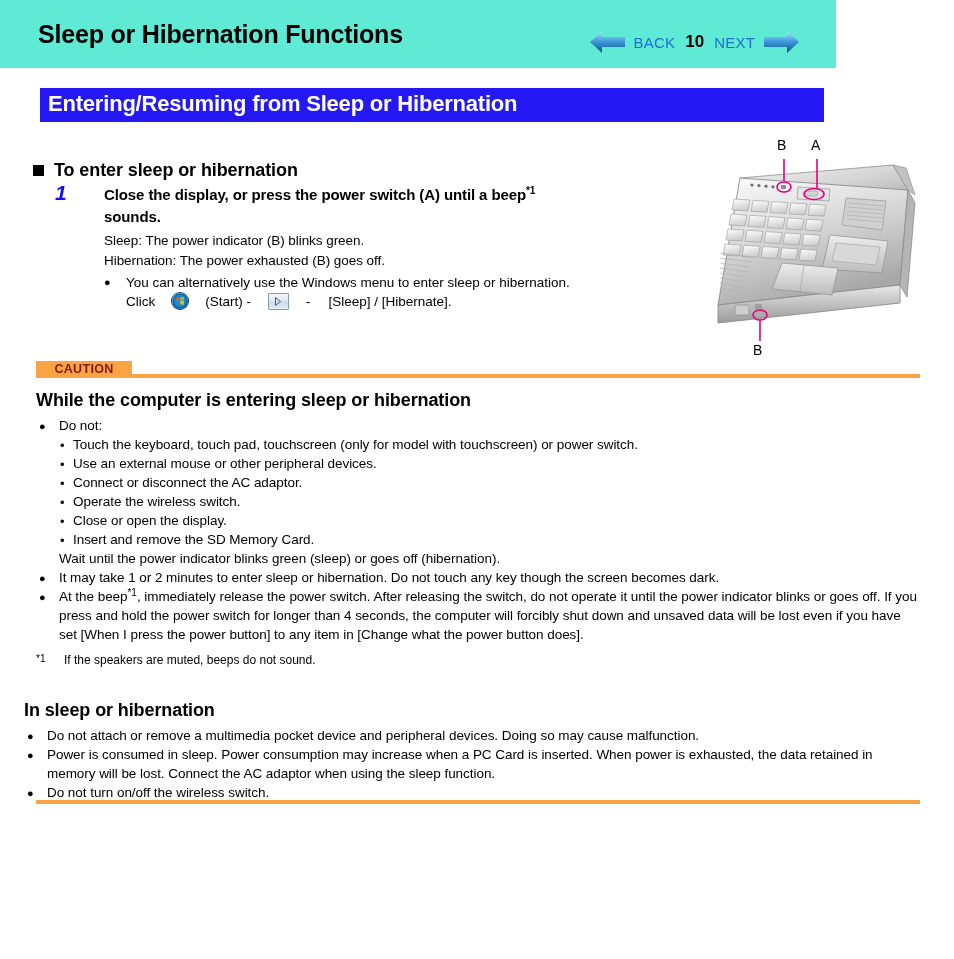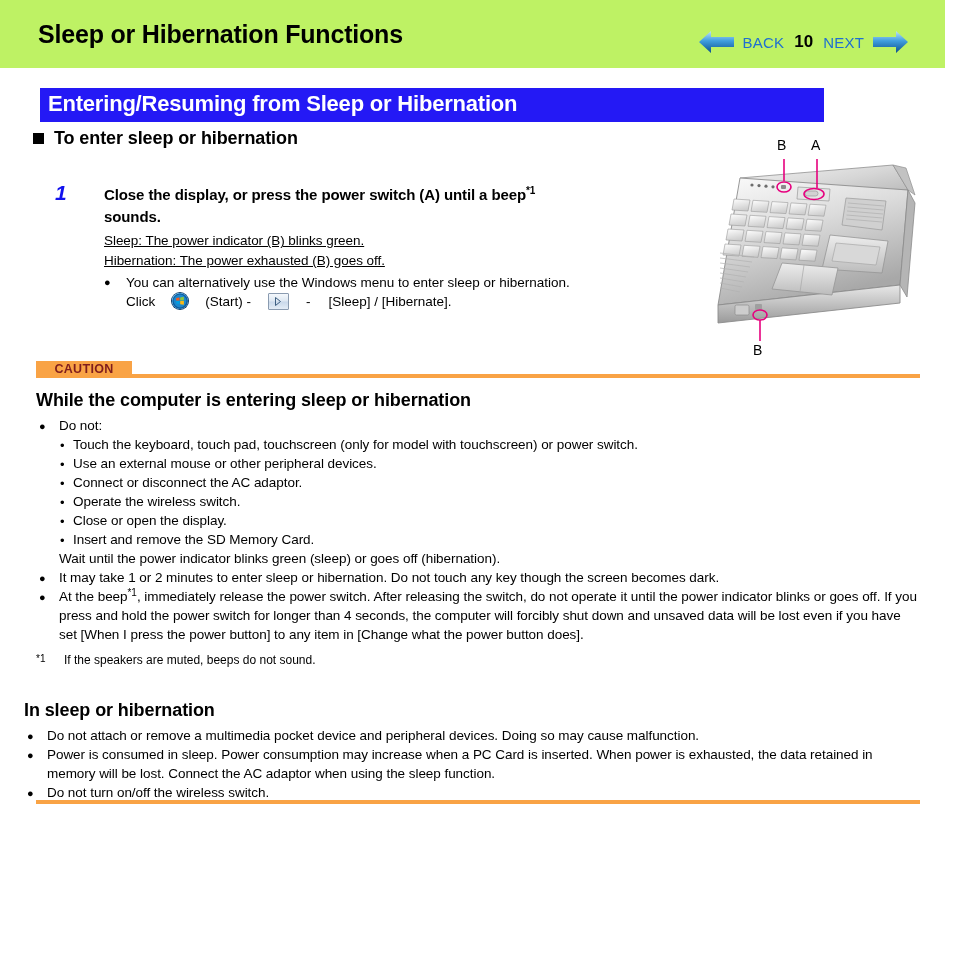--- a/index.html
+++ b/index.html
@@ -14,24 +14,23 @@
     color: #000000;
     overflow: hidden;
     position: relative;
   }
 
   
   .header-band {
     position: absolute;
     left: 0;
     top: 0;
-    width: 924px;
+    width: 836px;
     height: 68px;
-    background: #bef264;
-    padding-left: 21px;
+    background: #5eead4;
   }
   .header-title {
     position: absolute;
     left: 38px;
     top: 20px;
     font-size: 25px;
     font-weight: bold;
     letter-spacing: -0.2px;
     color: #000000;
     white-space: nowrap;
@@ -80,21 +79,21 @@
     font-weight: bold;
     color: #ffffff;
     letter-spacing: -0.2px;
     white-space: nowrap;
   }
 
   
   .subhead {
     position: absolute;
     left: 33px;
-    top: 128px;
+    top: 160px;
     display: flex;
     align-items: center;
     gap: 10px;
   }
   .sq-marker {
     width: 11px;
     height: 11px;
     background: #000000;
     display: inline-block;
   }
@@ -128,21 +127,20 @@
   }
   .sup {
     font-size: 10px;
     vertical-align: super;
     line-height: 0;
   }
   .step-line {
     font-size: 13.5px;
     line-height: 1.42;
     letter-spacing: -0.05px;
-    text-decoration: underline;
   }
   .step-bullet-row {
     display: flex;
     margin-top: 3px;
   }
   .dot {
     font-size: 11px;
     line-height: 19px;
     width: 22px;
     flex: none;

